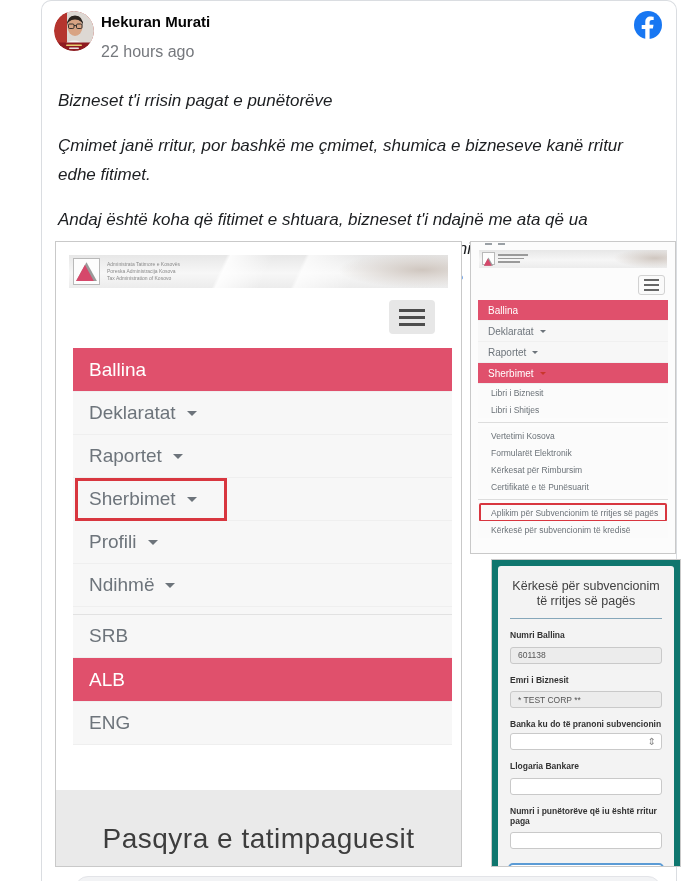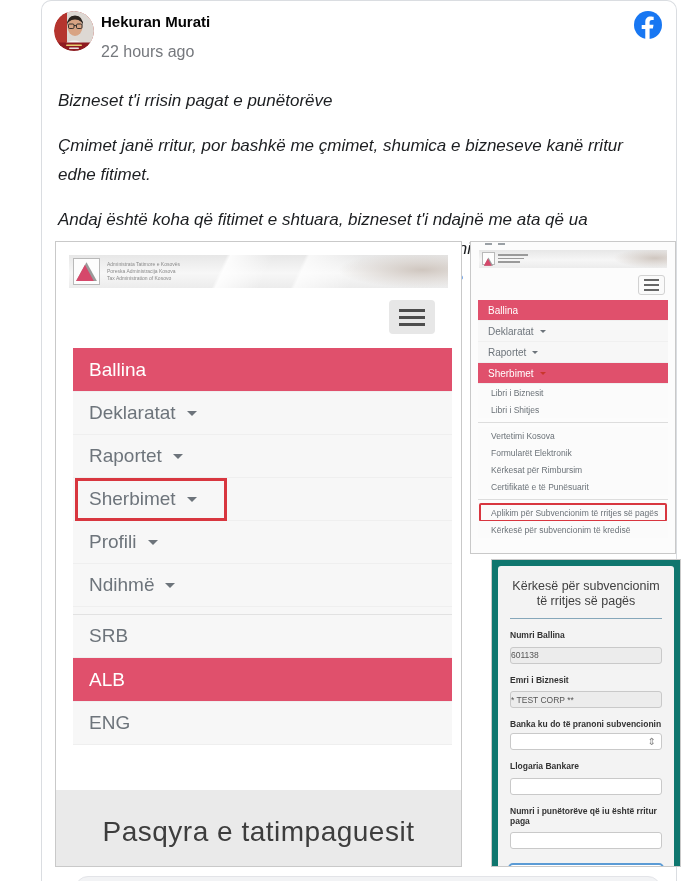--- a/index.html
+++ b/index.html
@@ -40,21 +40,21 @@
           display:flex; flex-direction:column; justify-content:center; align-items:center; gap:4px; }
   .burg i { width:26px; height:3px; background:#4d4d4d; }
   .menu-l { position:absolute; top:106px; left:17px; right:9px; }
   .lrow { height:43px; display:flex; align-items:center; padding-left:16px; font-size:19px; color:#6d747b;
           background:#f7f7f7; border-bottom:1px solid #efefef; position:relative; }
   .lrow.active { background:#e0506c; color:#fff; height:44px; }
   .ldiv { height:8px; background:#f7f7f7; border-bottom:1px solid #e2e2e2; }
   .car  { display:inline-block; width:0; height:0; border:5px solid transparent; border-top-color:#6d747b; margin-left:11px; transform:translateY(3px); }
   .redbox-l { position:absolute; left:2px; top:0; width:152px; height:43px; border:3px solid #d8363f; pointer-events:none; }
   .lfooter { position:absolute; left:0; right:0; bottom:0; height:76px; background:#eaeaea;
-             display:flex; align-items:flex-end; justify-content:center; padding-bottom:18px;
+             display:flex; align-items:flex-end; justify-content:center; padding-bottom:11px;
              font-size:28px; color:#3d3d3d; letter-spacing:0.5px; }
 
   
   .sliver { position:absolute; top:1px; left:14px; display:flex; gap:6px; }
   .sliver i { width:7px; height:2px; background:#9aa0a5; }
   .banner-rt { position:absolute; top:8px; left:8px; right:8px; height:18px;
                background:linear-gradient(180deg,#e7e7e7,#f6f6f6 55%,#ececec); overflow:hidden; }
   .banner-rt::after { content:""; position:absolute; right:-6px; top:0; width:60px; height:100%;
                background:radial-gradient(ellipse at 70% 45%, #cfc6bf 0%, rgba(207,198,191,0) 70%); }
   .blogo-rt { position:absolute; left:3px; top:2px; width:13px; height:13px; background:#fdfdfd; border:1px solid #b9b9b9; }
@@ -75,21 +75,21 @@
   .sdiv { height:1px; background:#ddd; margin:4px 0; }
   .redbox-rt { position:absolute; left:1px; right:1px; top:-1px; bottom:-1px; border:2px solid #d8363f; border-radius:2px; pointer-events:none; }
 
   
   .panel { position:absolute; left:6px; right:6px; top:6px; bottom:0; background:#f3f3f3; border-radius:3px 3px 0 0; }
   .ftitle { margin:13px 14px 0; text-align:center; font-size:12.5px; line-height:15px; color:#3f3f3f; }
   .fhr { margin:9px 12px 0; border-top:1px solid #86a7ba; }
   .fgroup { margin:0 12px; }
   .flabel { display:block; font-size:8.5px; font-weight:bold; color:#333; margin:11px 0 4px; }
   .finput { width:100%; height:17px; border:1px solid #c9c9c9; border-radius:3px; background:#fff;
-            font-size:8.5px; color:#555; padding:0 0; font-family:"Liberation Sans",sans-serif; }
+            font-size:8.5px; color:#555; padding:0 7px; font-family:"Liberation Sans",sans-serif; }
   .finput.ro { background:#ececec; }
   .fselect { position:relative; width:100%; height:17px; border:1px solid #c9c9c9; border-radius:3px; background:#fff; }
   .fselect::after { content:"\21D5"; position:absolute; right:5px; top:2px; font-size:10px; color:#888; }
   .decl { margin:14px 10px 0; border:2px solid #5b9bd5; border-radius:5px; background:#fff;
           display:flex; gap:5px; padding:6px 6px 10px; align-items:flex-start; }
 
   
   .combar { position:absolute; left:33px; top:875px; width:586px; height:26px; border-radius:13px;
             background:#f2f3f5; border:1px solid #e3e4e8; cursor:text; }
 </style>

